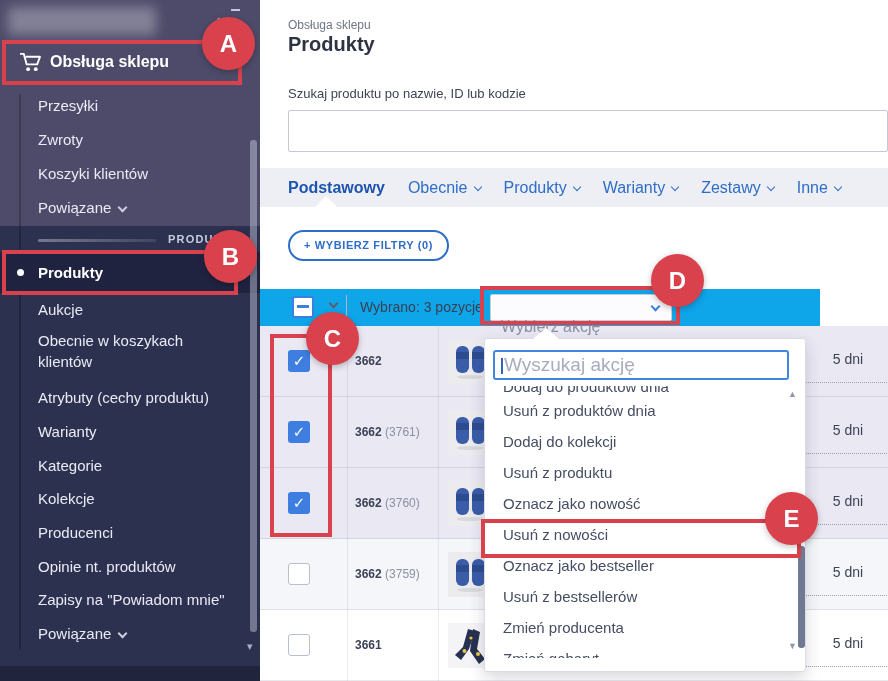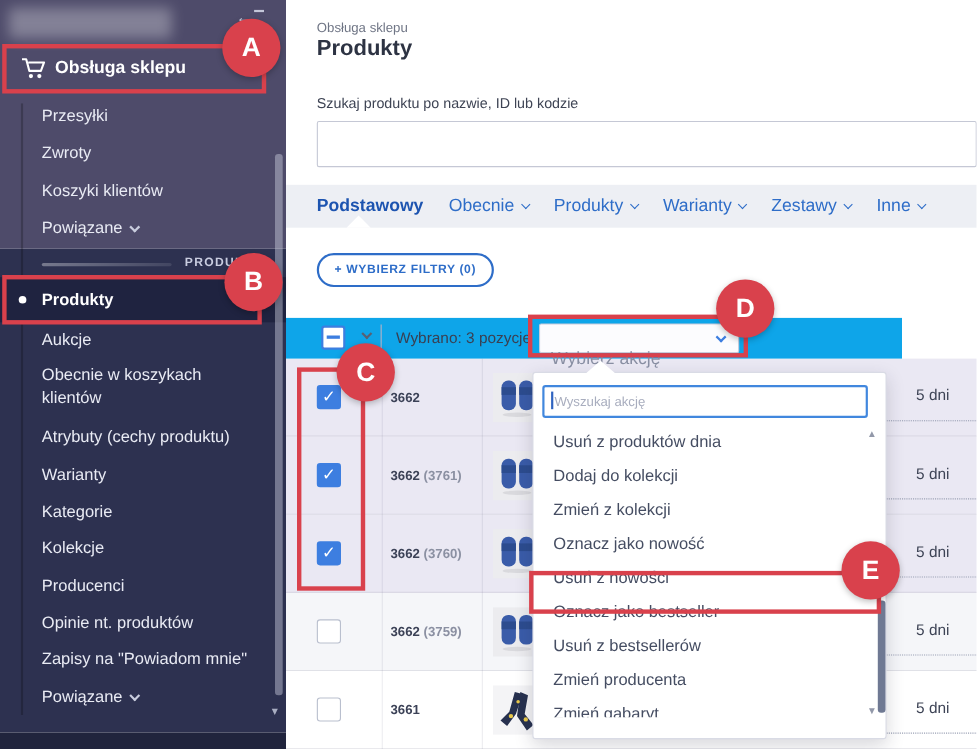--- a/index.html
+++ b/index.html
@@ -61,33 +61,33 @@
   .actionsel .chev { position:absolute; right:12px; top:8px; color:#3d7ee0; border-width:2px; }
 
   
   .row { position:absolute; left:260px; width:628px; height:71px; z-index:1; border-bottom:1px solid rgba(70,70,110,.12); }
   .row.sel { background:#eae8f3; }
   .row.alt { background:#f5f6f9; }
   .row.plain { background:#fff; }
   .cb.on  { left:28px; top:24px; background:#3d7ee0; border:2px solid #3d7ee0; color:#fff; font-size:15px; font-weight:bold; text-align:center; line-height:18px; }
   .cb.off { left:28px; top:24px; background:#fff; border:1px solid #b9bfce; }
   .rid { position:absolute; left:95px; top:0; line-height:71px; font-size:12px; font-weight:bold; color:#3c4257; white-space:nowrap; }
-  .rid .var { font-weight:bold; color:#8b90a2; }
+  .rid .var { font-weight:normal; color:#8b90a2; }
   .rimg { position:absolute; left:188px; top:13px; width:45px; height:45px; cursor:pointer; }
   .days { position:absolute; left:545px; top:25px; width:86px; text-align:center; font-size:14px; color:#3d4355; }
   .days::after { content:""; position:absolute; left:-12px; right:-40px; bottom:-16px; border-bottom:1px dotted #9aa0b4; }
   .colline { position:absolute; top:326px; width:1px; height:355px; background:rgba(70,70,110,.10); z-index:2; }
 
   
   .dd { position:absolute; left:484px; top:338px; width:322px; height:334px; background:#fff; border:1px solid #d9dbe5; border-radius:3px;
         box-shadow:0 6px 16px rgba(40,40,60,.18); z-index:30; }
   .dd .notch { position:absolute; left:48px; top:-11px; width:0; height:0; border-left:13px solid transparent; border-right:13px solid transparent; border-bottom:11px solid #fff; }
   .dd-search { position:absolute; left:8px; top:11px; width:296px; height:30px; border:2px solid #4187de; border-radius:3px; background:#fff; }
   .dd-search .caret { display:inline-block; width:2px; height:16px; background:#2f63c0; vertical-align:-3px; margin:0 1px 0 6px; }
-  .dd-search .ph { font-size:12px; color:#a8adbe; }
+  .dd-search .ph { font-size:19px; color:#a8adbe; }
   .dd-search .inner { line-height:26px; }
   .dd-list { position:absolute; left:0; top:47px; width:310px; height:272px; overflow:hidden; }
   .dd-clip-top { height:9px; overflow:hidden; }
   .dd-clip-top > div { margin-top:-15px; }
   .dd-item, .dd-clip-top > div, .dd-clip-bottom > div { padding-left:18px; font-size:15px; color:#454d62; line-height:31px; white-space:nowrap; cursor:pointer; }
   .dd-item { height:31px; }
   .dd-clip-bottom { height:18px; overflow:hidden; }
   .dd-arrow { position:absolute; right:8px; font-size:9px; color:#9298a9; z-index:31; cursor:pointer; }
   .dd-thumb { position:absolute; left:313px; top:207px; width:7px; height:102px; background:#6f7993; border-radius:3px; z-index:31; cursor:pointer; }
 
@@ -262,23 +262,26 @@
 
   <div class="colline" style="left:347px"></div>
   <div class="colline" style="left:438px"></div>
 
   <div class="dd">
     <div class="notch"></div>
     <div class="dd-search">
       <div class="inner"><span class="caret"></span><span class="ph">Wyszukaj akcję</span></div>
     </div>
     <div class="dd-list">
+      <div class="dd-clip-top">
+          <div>Dodaj do produktów dnia</div>
+        </div>
       <div class="dd-item">Usuń z produktów dnia</div>
       <div class="dd-item">Dodaj do kolekcji</div>
-      <div class="dd-item">Zmień z kolekcji</div>
+      <div class="dd-item">Usuń z produktu</div>
       <div class="dd-item">Oznacz jako nowość</div>
       <div class="dd-item">Usuń z nowości</div>
       <div class="dd-item">Oznacz jako bestseller</div>
       <div class="dd-item">Usuń z bestsellerów</div>
       <div class="dd-item">Zmień producenta</div>
       <div class="dd-clip-bottom">
           <div>Zmień gabaryt</div>
         </div>
     </div>
     <div class="dd-arrow" style="top:50px">▲</div>

